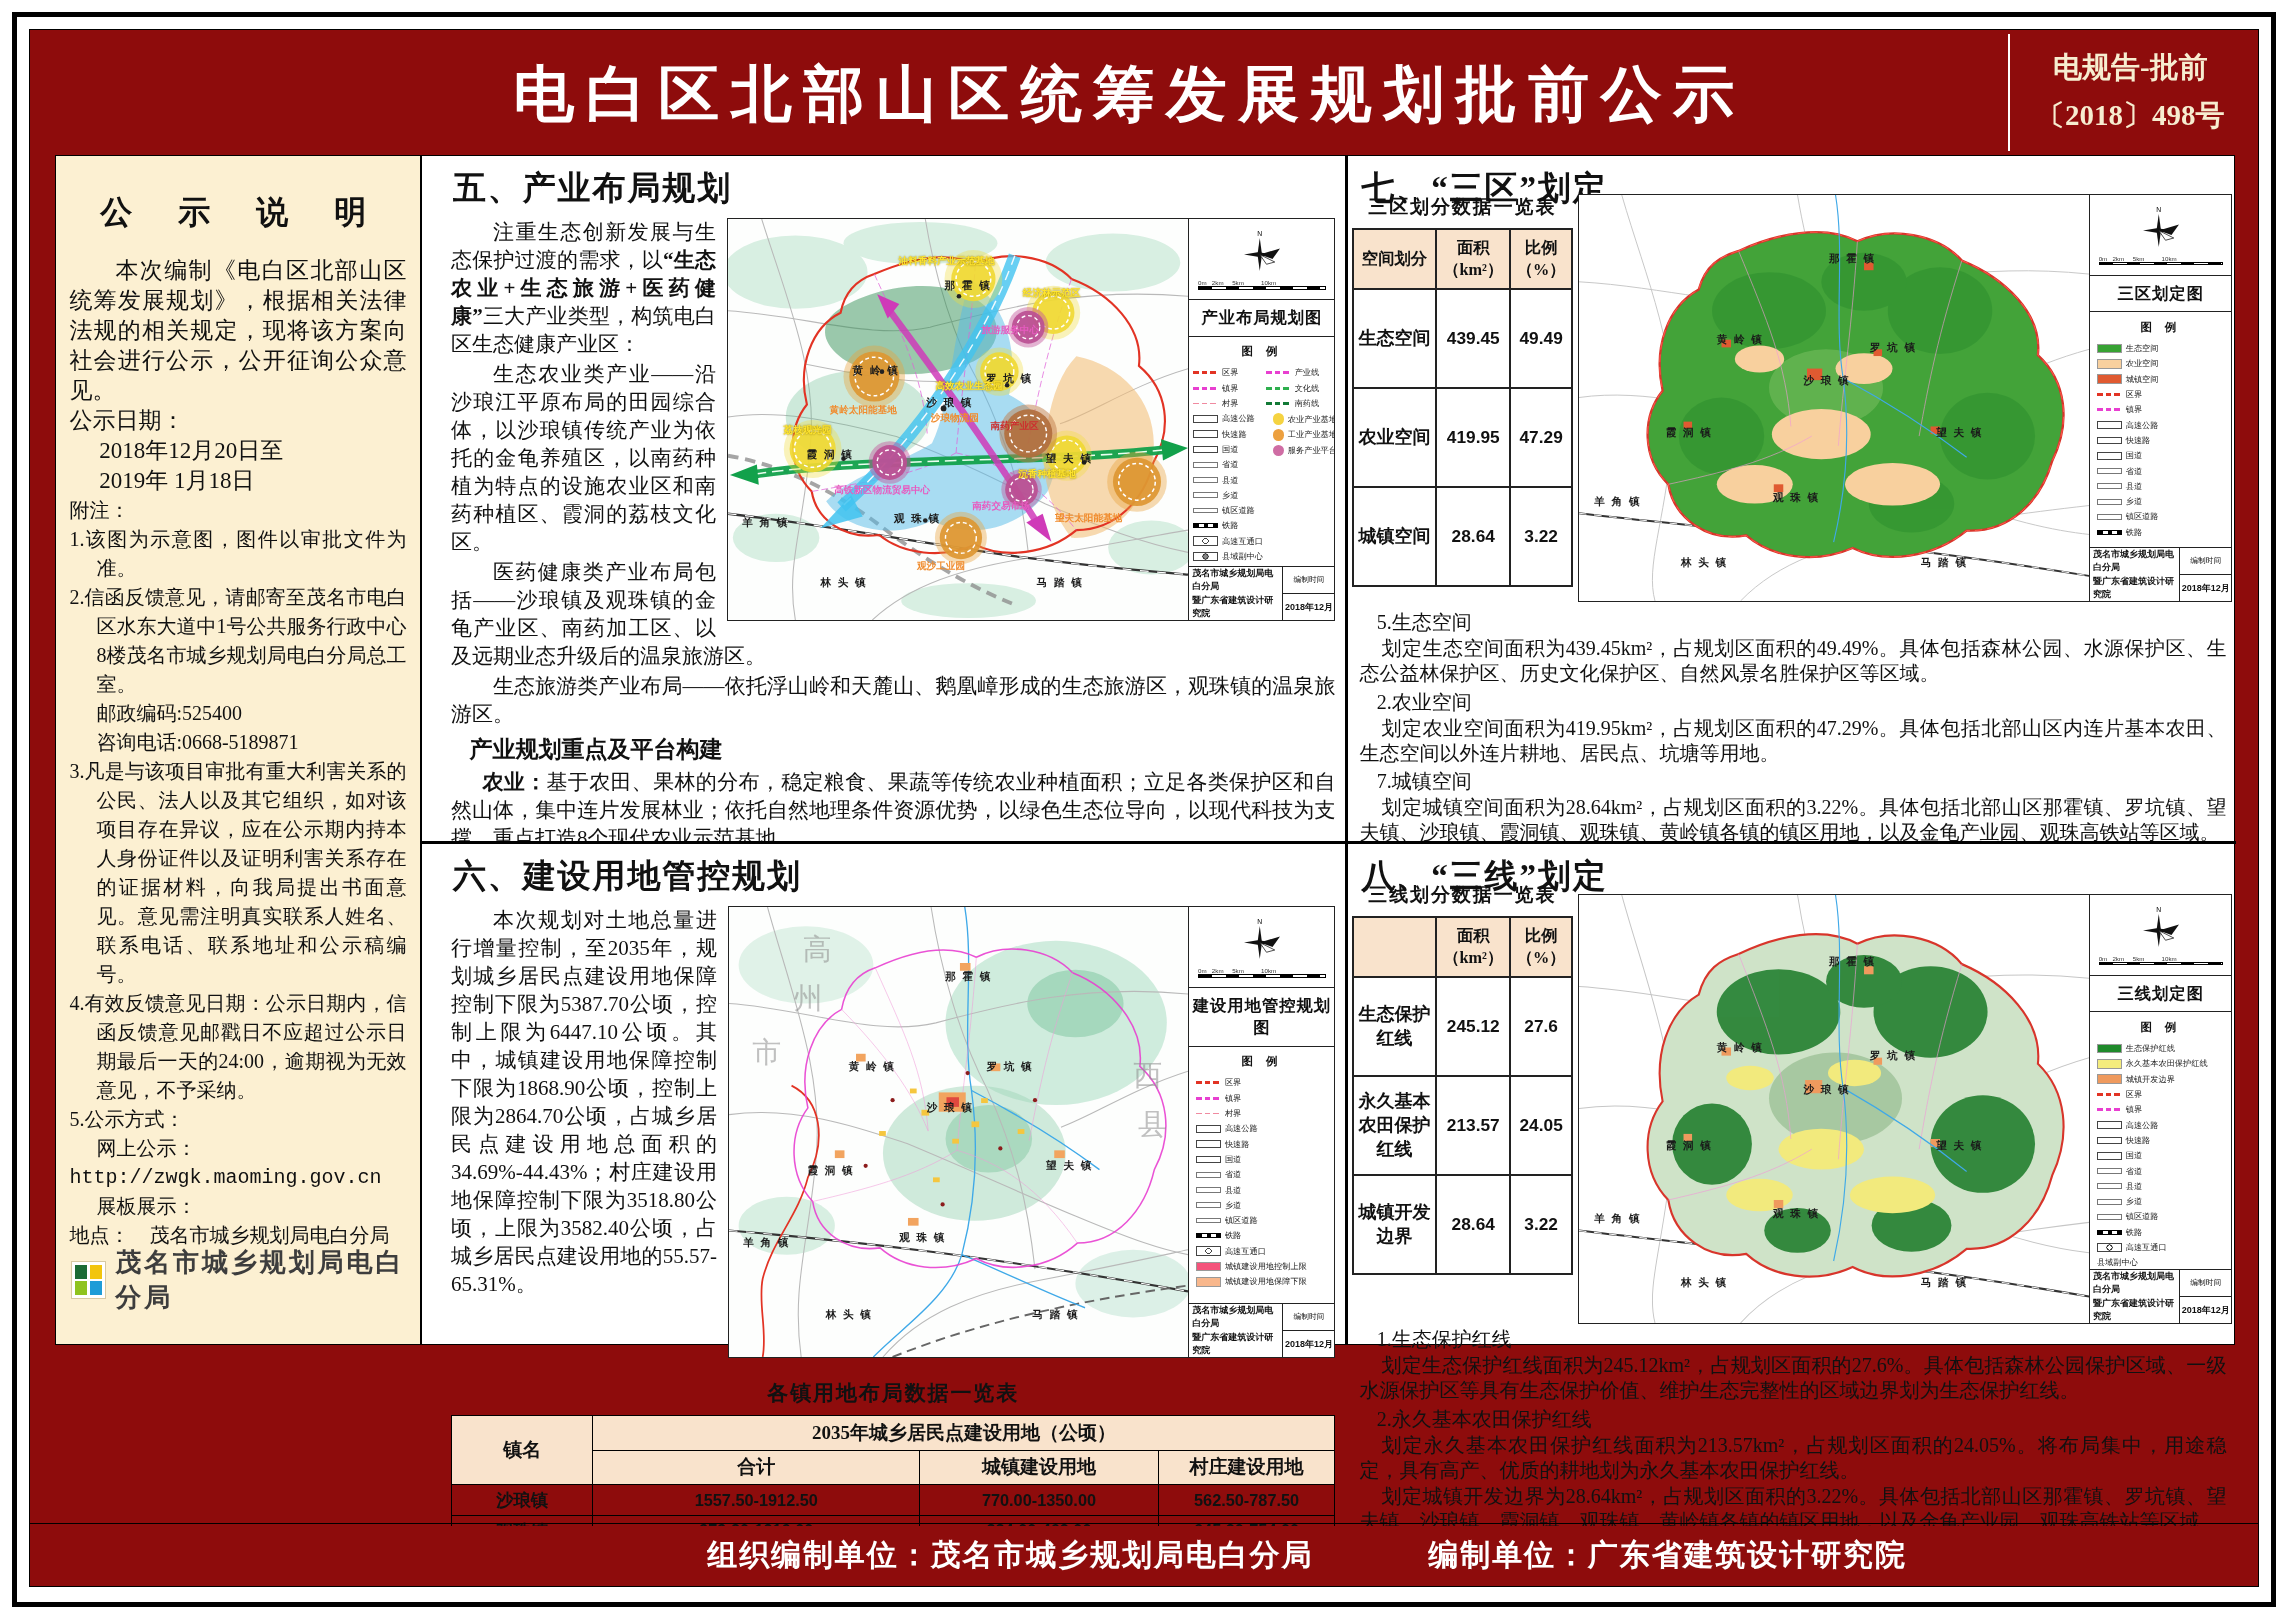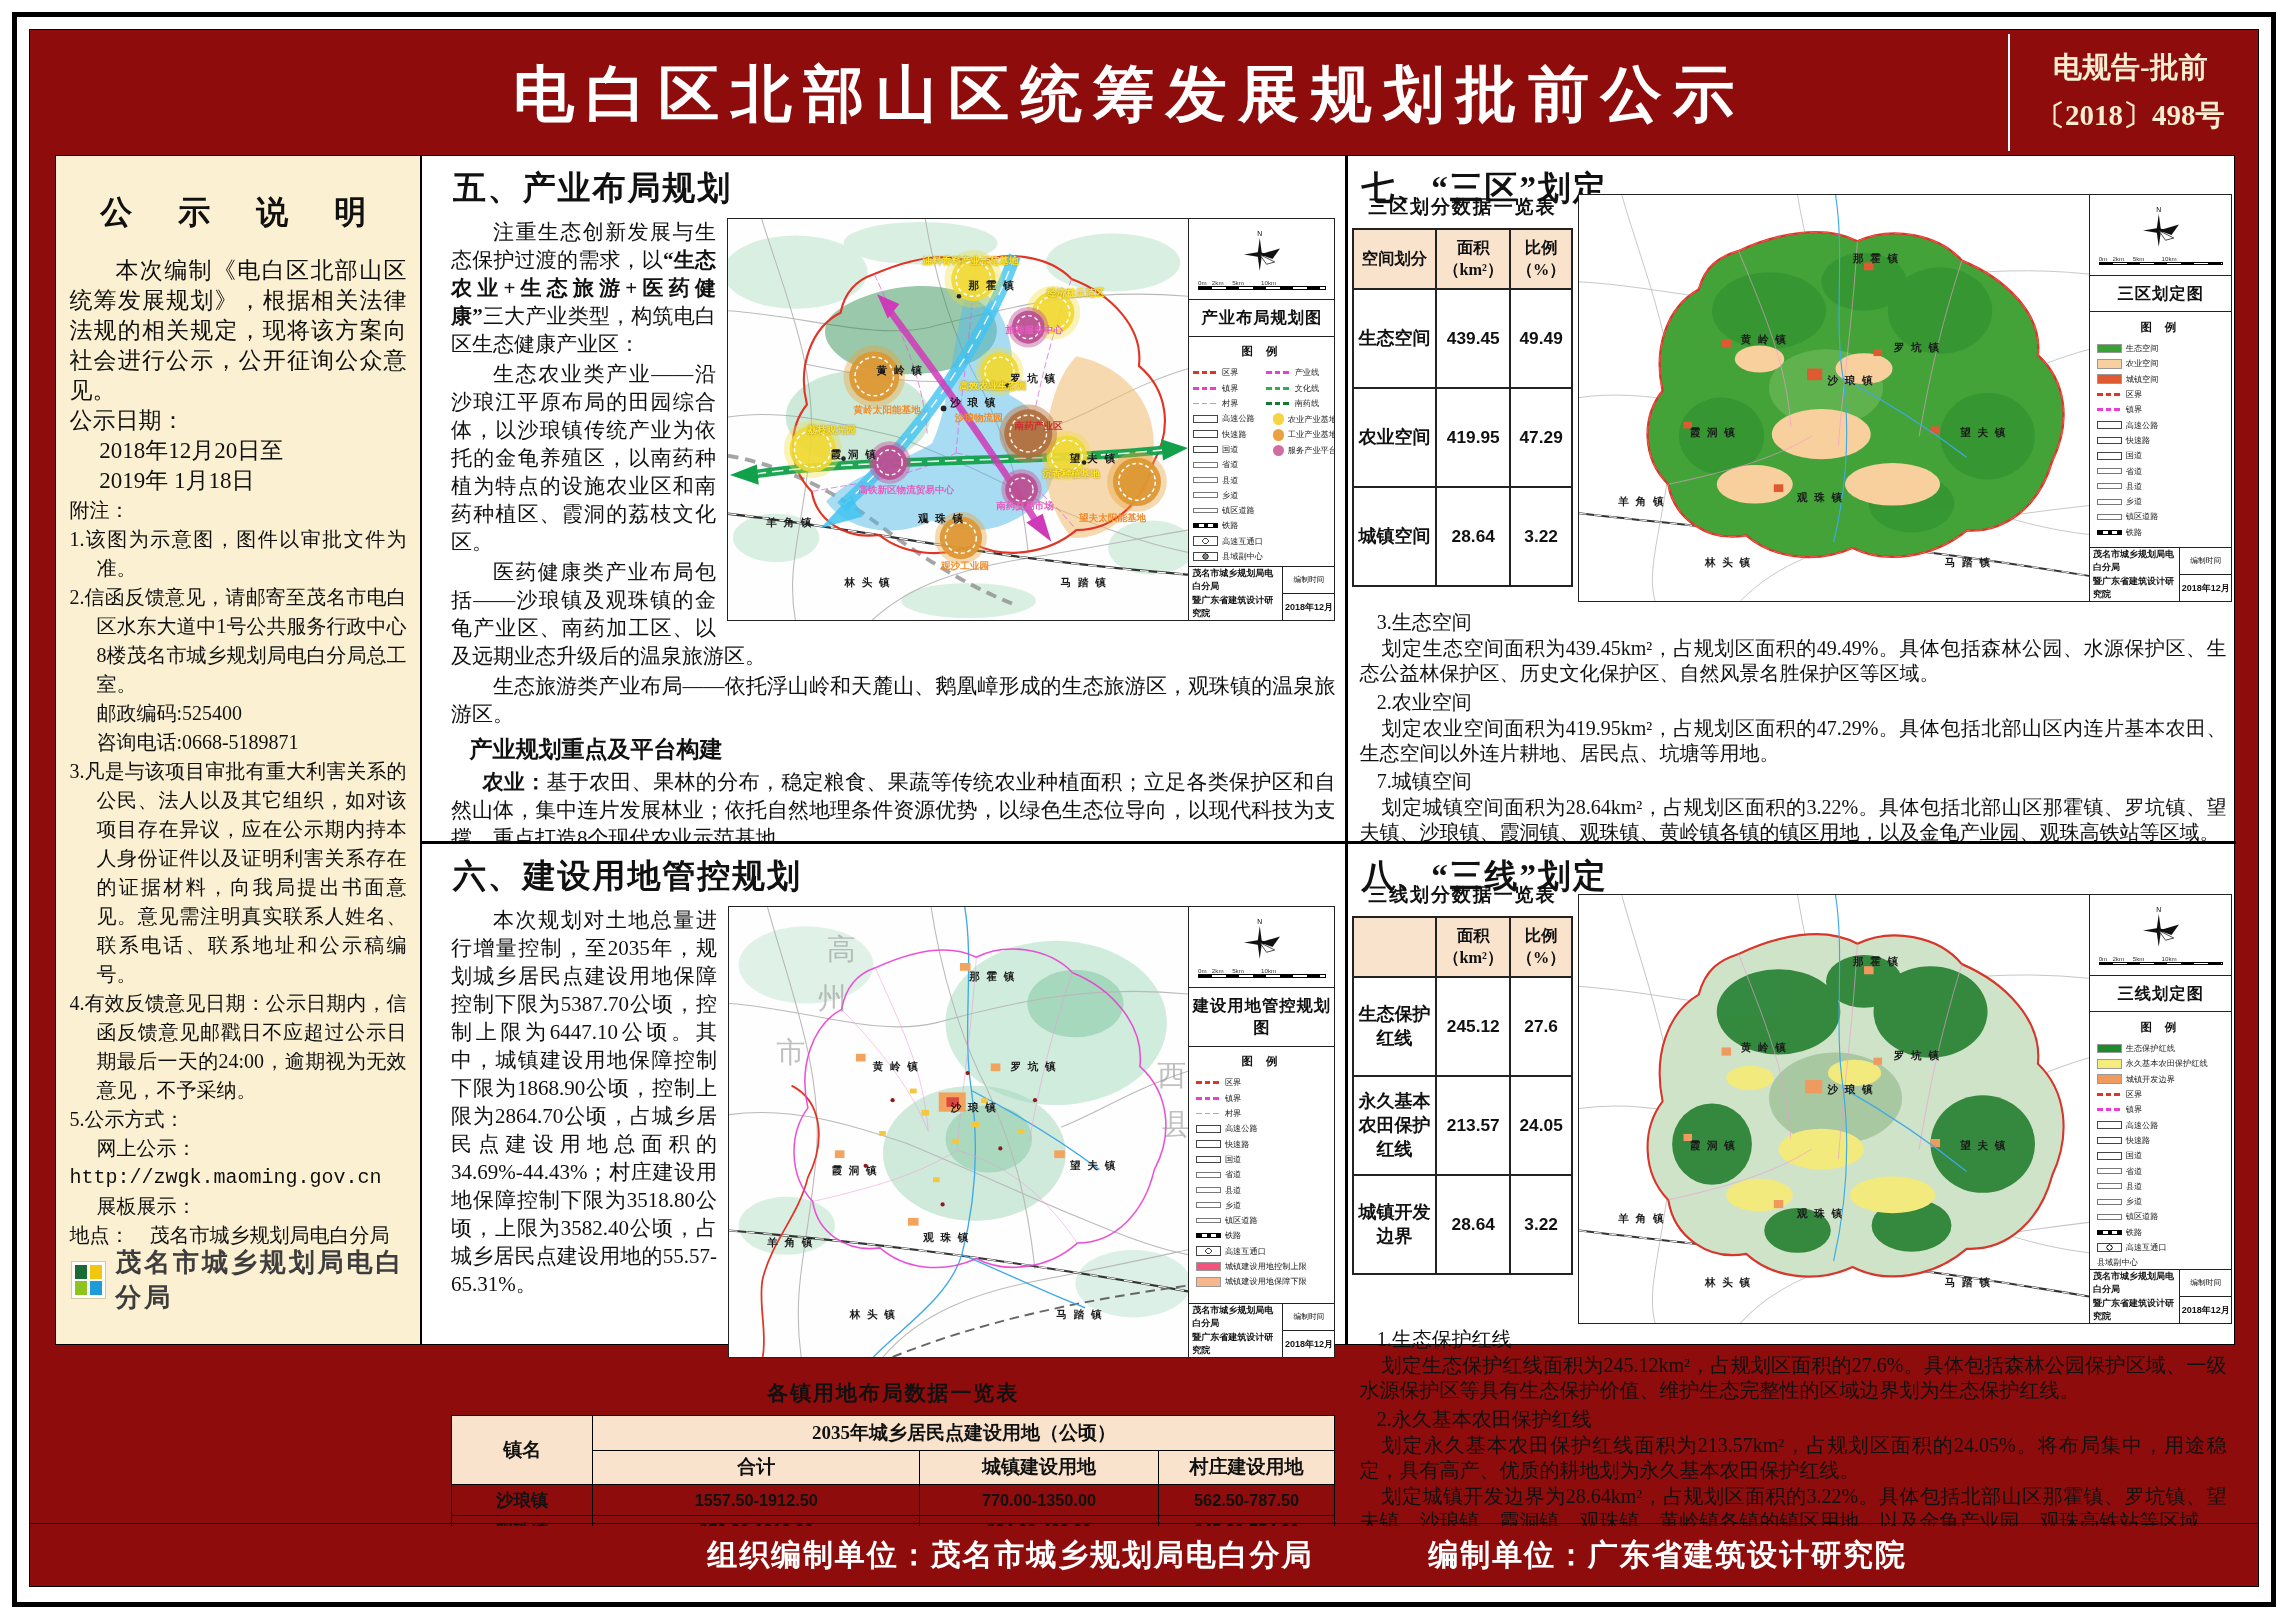--- a/index.html
+++ b/index.html
@@ -53,21 +53,21 @@
 
 
 .map-box { border:1.9px solid #222; background:#fdfefd; display:flex; }
 .fr { float:right; margin:0 0 9.6px 11.5px; }
 .map1 { width:608px; height:403px; }
 .map2 { width:607px; height:452px; }
 .abs { position:absolute; }
 .map-art { position:relative; flex:1; overflow:hidden; }
 .map-art svg { position:absolute; inset:0; width:100%; height:100%; }
 .map-labels { position:absolute; inset:0; pointer-events:none; }
-.ml { position:absolute; white-space:nowrap; font-family:"Liberation Sans",sans-serif;margin-left:24px; }
+.ml { position:absolute; white-space:nowrap; font-family:"Liberation Sans",sans-serif; }
 .ml-town { font-size:10.6px; letter-spacing:6.7px; color:#1a1a1a; font-weight:bold; }
 .ml-y { font-size:9.6px; color:#ffe52e; text-shadow:0 0 1.9px #8a7400; font-weight:bold; }
 .ml-p { font-size:9.6px; color:#e75bc0; font-weight:bold; }
 .ml-o { font-size:9.6px; color:#f08c2e; font-weight:bold; }
 .ml-r { font-size:9.6px; color:#cc2f2f; font-weight:bold; }
 .ml-big { font-size:29px; color:#8f8f8f; opacity:.55; }
 
 
 .map-panel { width:146px; border-left:1.9px solid #222; background:#fff; display:flex; flex-direction:column;
   font-family:"Liberation Sans","DejaVu Sans",sans-serif; }
@@ -823,21 +823,21 @@
                   <div>暨广东省建筑设计研究院</div>
                 </div>
               <div class="attr-r">
                   <div class="attr-rt">编制时间</div>
                   <div class="attr-rb">2018年12月</div>
                 </div>
             </div>
           </div>
         </div>
         <div class="sec-text" style="top:450px">
-          <div class="sub">3.生态空间</div>
+          <div class="sub">5.生态空间</div>
           <p>划定生态空间面积为439.45km²，占规划区面积的49.49%。具体包括森林公园、水源保护区、生态公益林保护区、历史文化保护区、自然风景名胜保护区等区域。</p>
           <div class="sub">2.农业空间</div>
           <p>划定农业空间面积为419.95km²，占规划区面积的47.29%。具体包括北部山区内连片基本农田、生态空间以外连片耕地、居民点、坑塘等用地。</p>
           <div class="sub">7.城镇空间</div>
           <p>划定城镇空间面积为28.64km²，占规划区面积的3.22%。具体包括北部山区那霍镇、罗坑镇、望夫镇、沙琅镇、霞洞镇、观珠镇、黄岭镇各镇的镇区用地，以及金龟产业园、观珠高铁站等区域。</p>
         </div>
       </section>
 
       <section class="q q8">
         <h2 class="sec-title">八、“三线”划定</h2>

